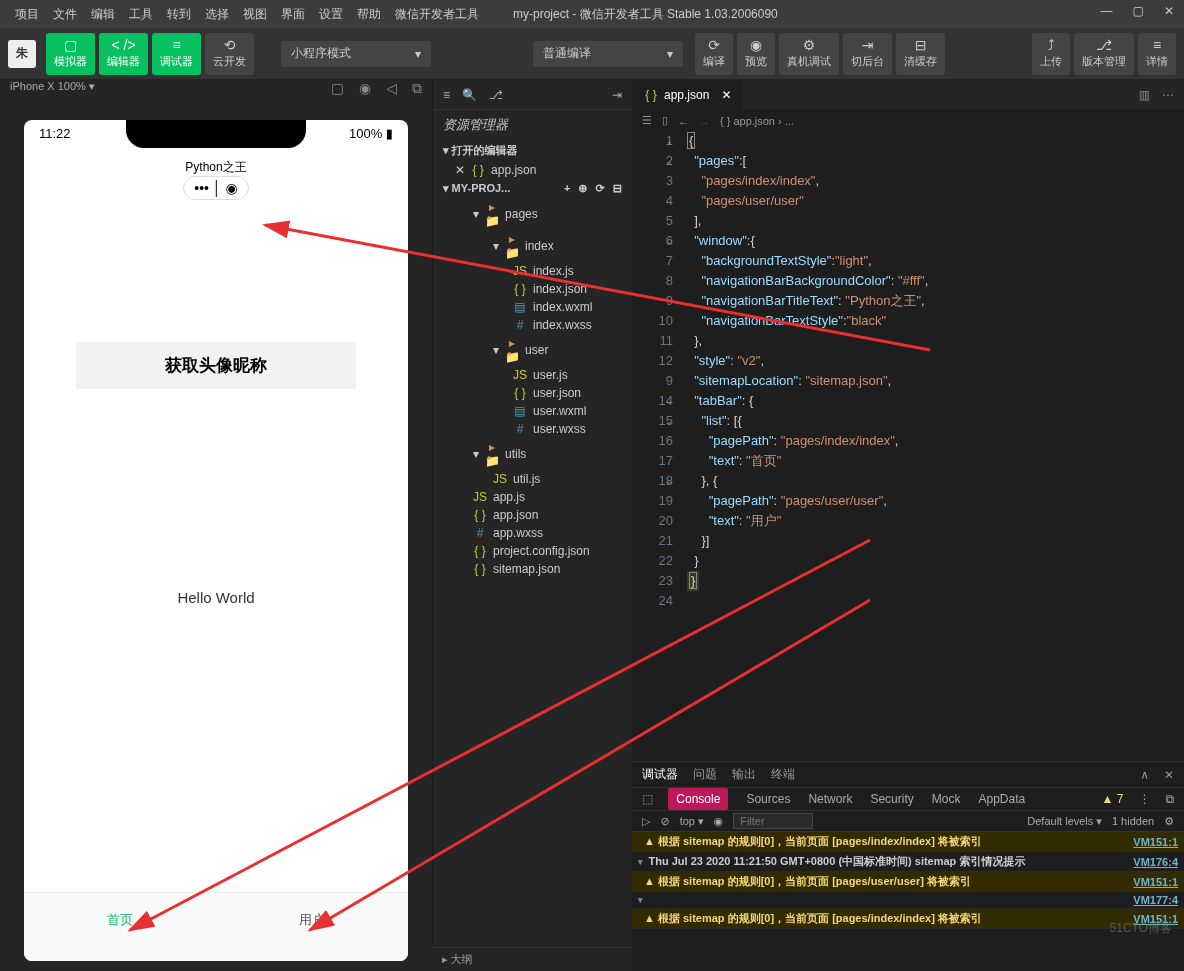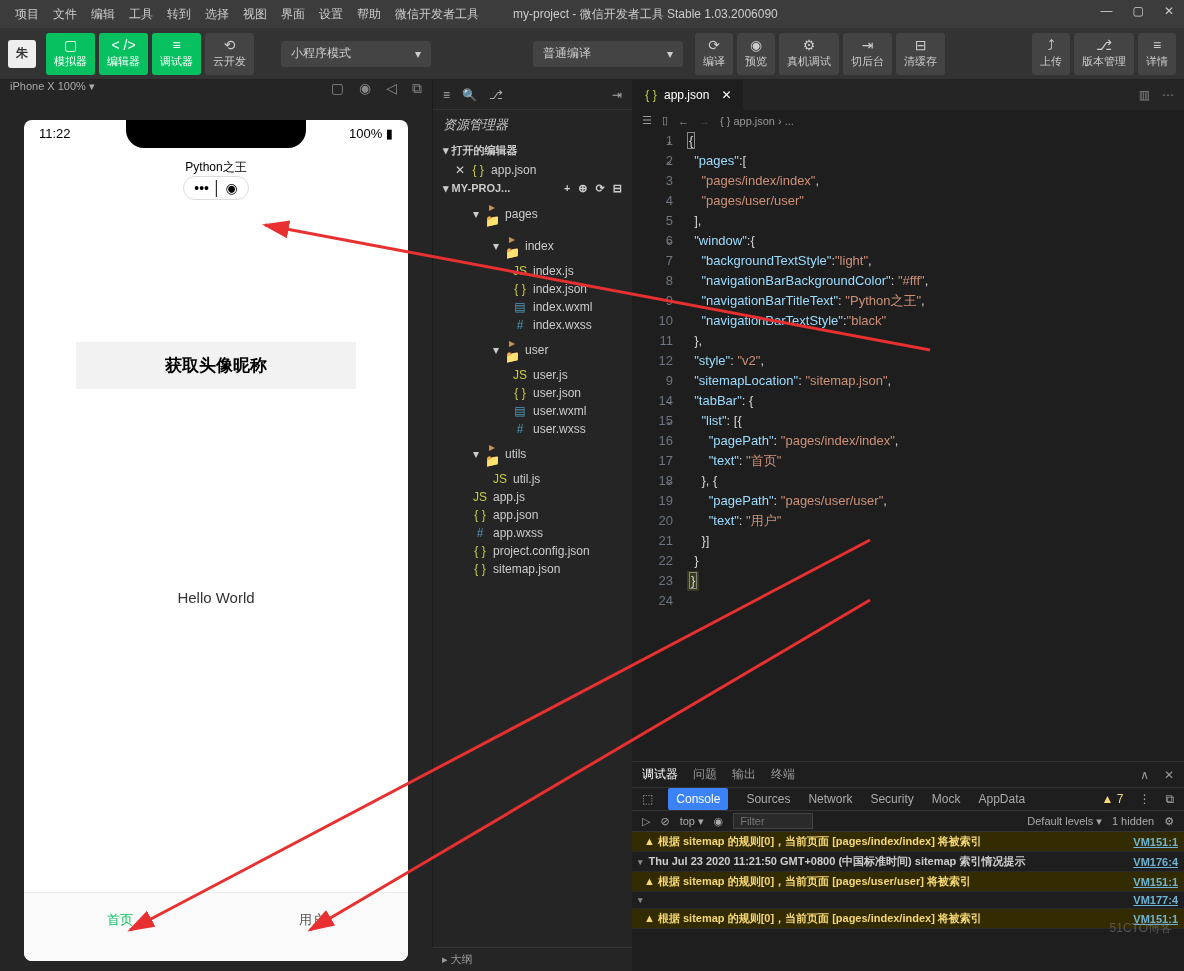--- a/index.html
+++ b/index.html
@@ -55,21 +55,21 @@
 .codelines { line-height:20px; white-space:pre; flex:1;}
 .tok-k { color:#9cdcfe; }
 .tok-s { color:#ce9178; }
 .tok-p { color:#d4d4d4; }
 .hl-json { background:#3a3a1e; display:inline-block; padding:0 2px;}
 .cur-br { border:1px solid #888; padding:0 1px;}
 .debug { height:210px; background:#1e1e1e; border-top:1px solid #333; display:flex; flex-direction:column;}
 .dbg-tabs { display:flex; padding:4px 10px; gap:15px; color:#999; font-size:12px; border-bottom:1px solid #333; align-items:center;}
 .dbg-tabs .act { color:#fff; }
 .dbg-sub { display:flex; align-items:center; padding:4px 10px; gap:15px; color:#aaa; font-size:12px; border-bottom:1px solid #333;}
-.dbg-sub .console-t { background:#3b82f6; padding:4px 8px; border-radius:2px; color:#fff;}
+.dbg-sub .console-t { background:#be185d; padding:4px 8px; border-radius:2px; color:#fff;}
 .dbg-tools { display:flex; align-items:center; padding:2px 10px; gap:10px; color:#aaa; font-size:11px; border-bottom:1px solid #333;}
 .dbg-tools input { background:#2a2a2a; border:1px solid #444; color:#ccc; padding:1px 6px; font-size:11px; width:80px;}
 .dbg-tools .levels { margin-left:auto; }
 .console { overflow:auto; font-family:Consolas,monospace; font-size:11px;font-weight:bold;}
 .clog { display:flex; align-items:center; padding:2px 6px; border-bottom:1px solid #2a2a2a;}
 .clog.warn { background:#332b00; color:#f5d776;}
 .clog.info { color:#ccc; }
 .clog .tri { margin-right:6px; color:#888; font-size:9px;}
 .clog .link { color:#6fb3d2; text-decoration:underline; margin-left:auto; padding-left:10px;}
 .outline { padding:4px 10px; color:#999; font-size:11px; border-top:1px solid #333; position:absolute; bottom:0; width:200px; left:432px; background:#252526;}

